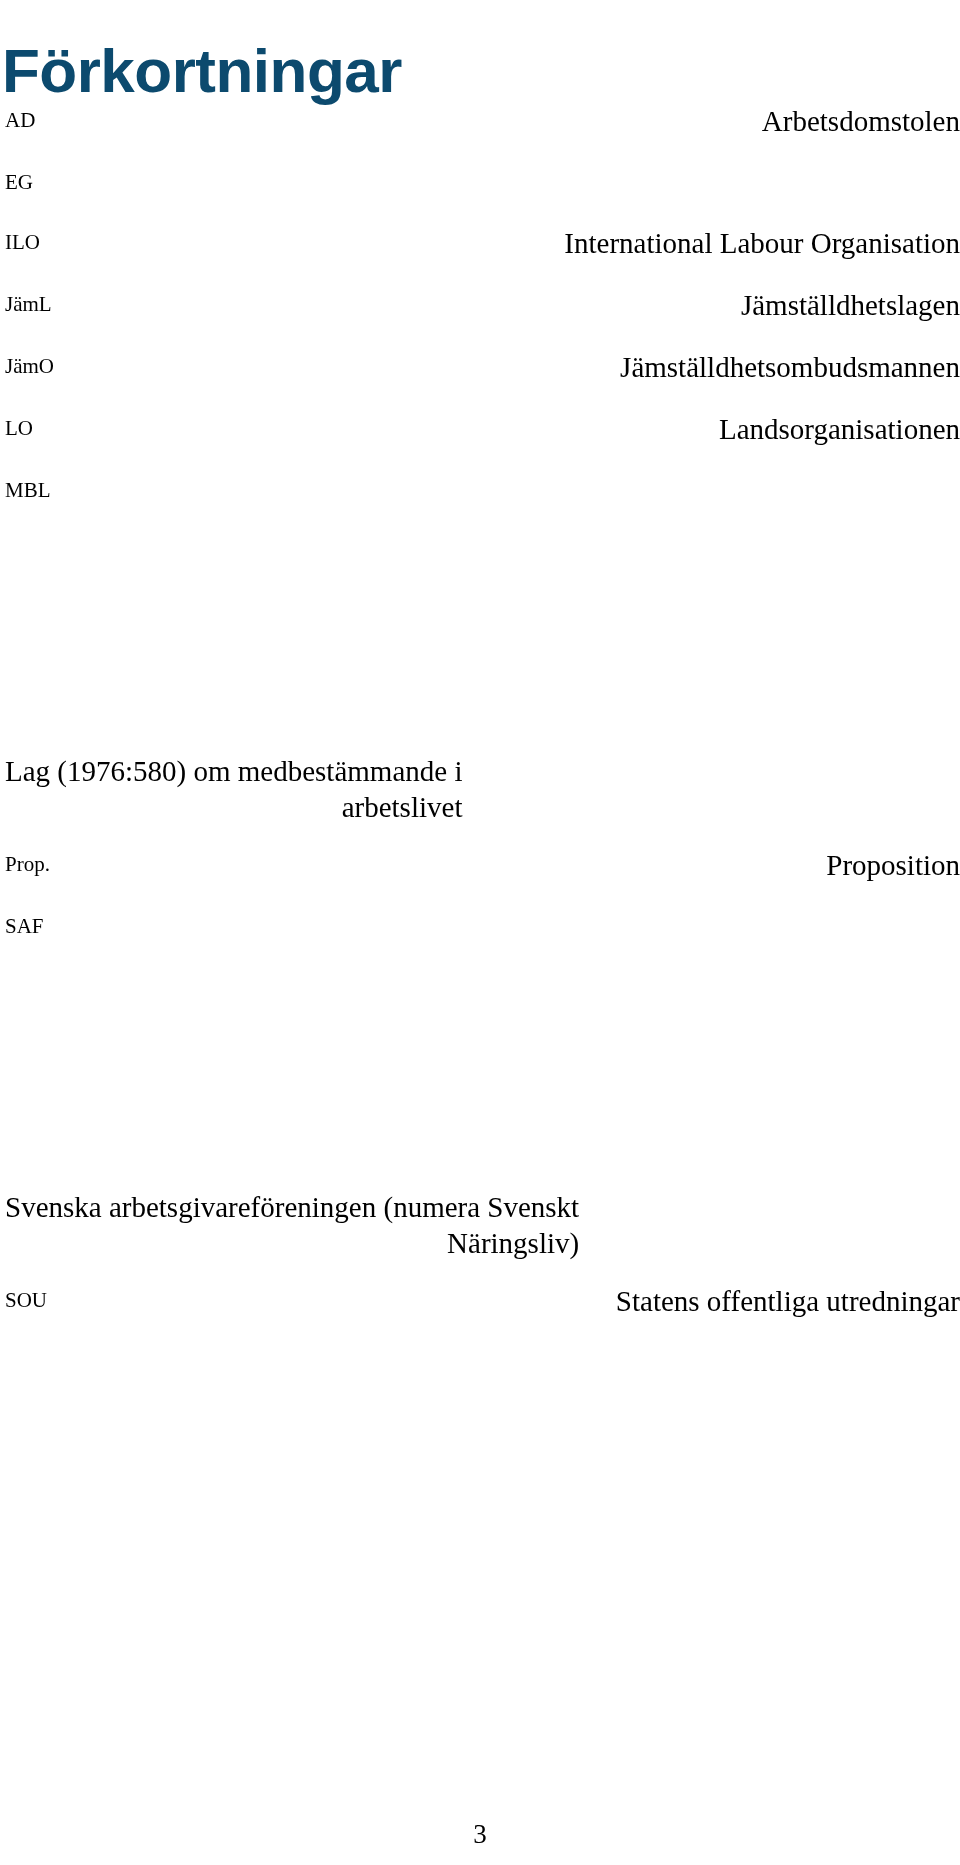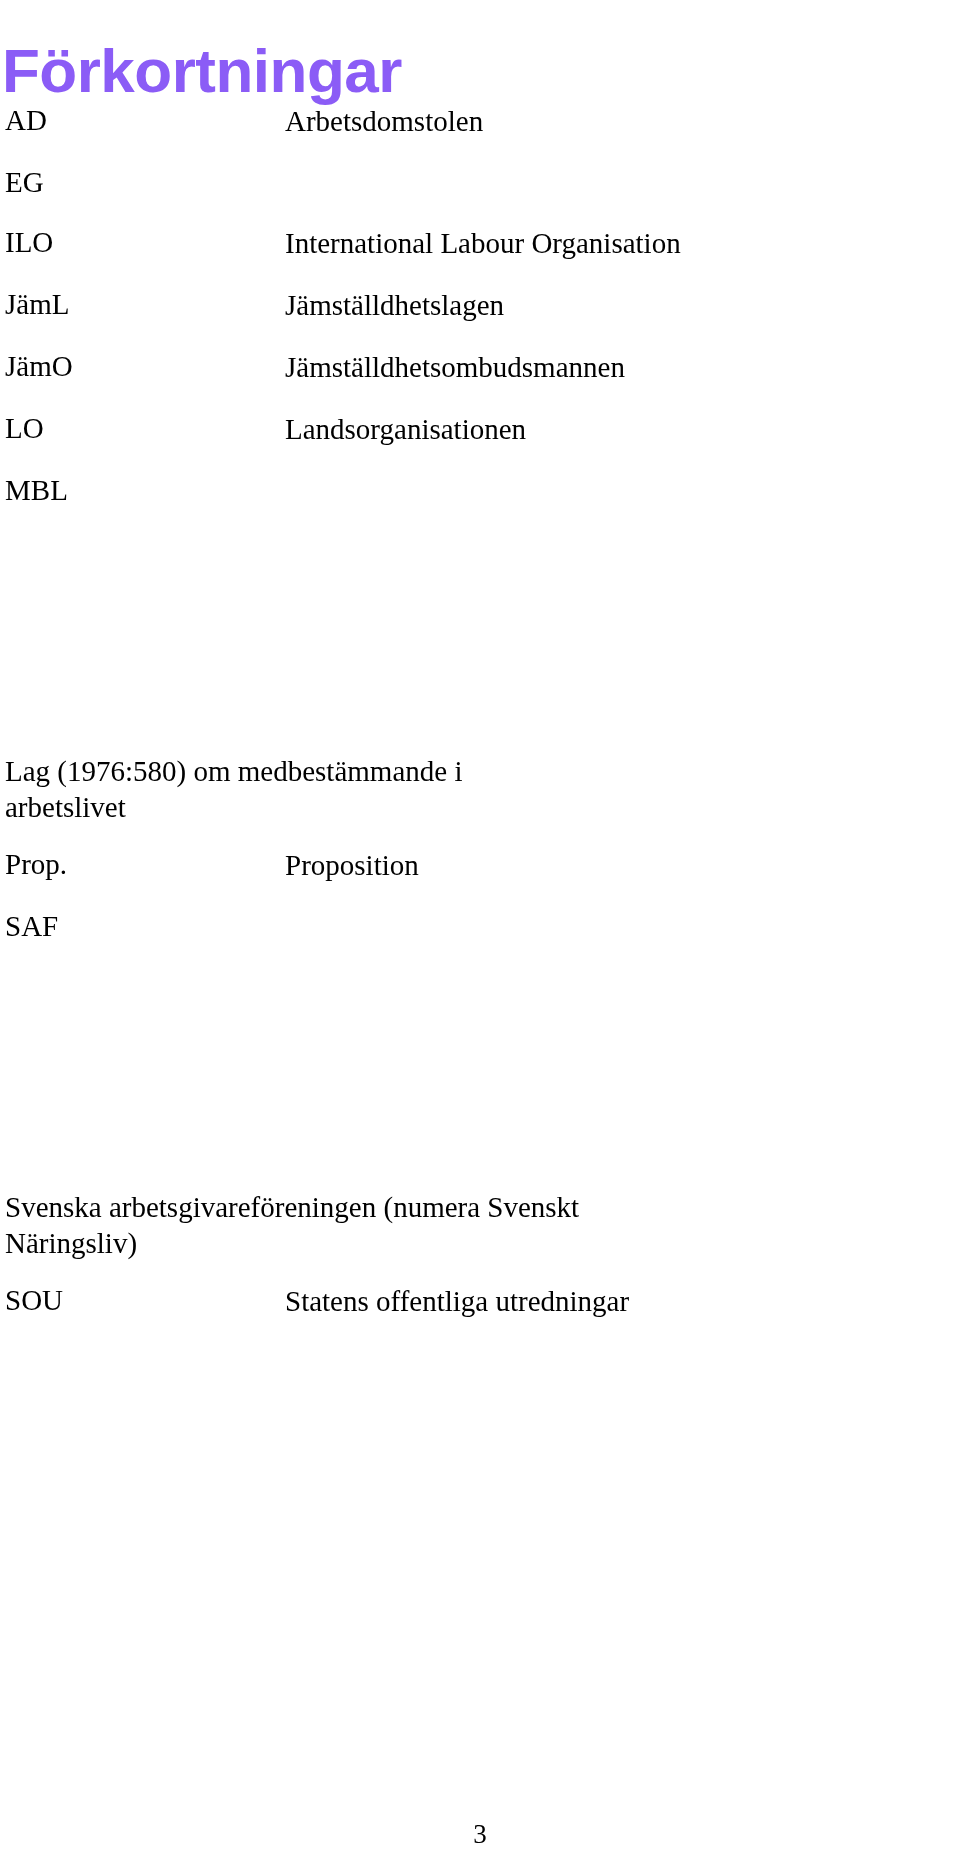--- a/index.html
+++ b/index.html
@@ -20,21 +20,21 @@
   
   .doc-title {
     position: absolute;
     left: 2px;
     top: -4px;
     font-family: "Liberation Sans", "DejaVu Sans", sans-serif;
     font-weight: bold;
     font-size: 62px;
     line-height: 1.05;
     letter-spacing: -0.5px;
-    color: #8b5cf6;
+    color: #0c4a6e;
     white-space: nowrap;
     text-align: center;
   }
 
   
   .abbr-list {
     position: absolute;
     left: 0;
     top: 103px;
     width: 960px;
@@ -46,35 +46,36 @@
   }
   .abbr-row.tall {
     margin-bottom: 22px;
     flex-direction: column;
   }
   .abbr-term {
     flex: 0 0 280px;
     width: 280px;
     padding-left: 5px;
     box-sizing: border-box;
-    font-size: 29px;
+    font-size: 21px;
     line-height: 34px;
     color: #000000;
     white-space: nowrap;
   }
   .abbr-def {
     flex: 1 1 auto;
     padding-left: 5px;
     box-sizing: border-box;
     font-size: 29px;
     line-height: 36px;
     color: #000000;
   }
   .abbr-def .line {
     display: block;
+    text-align: right;
   }
 
   
   .page-number {
     position: absolute;
     left: 0;
     top: 1818px;
     width: 960px;
     text-align: center;
     font-size: 27px;

